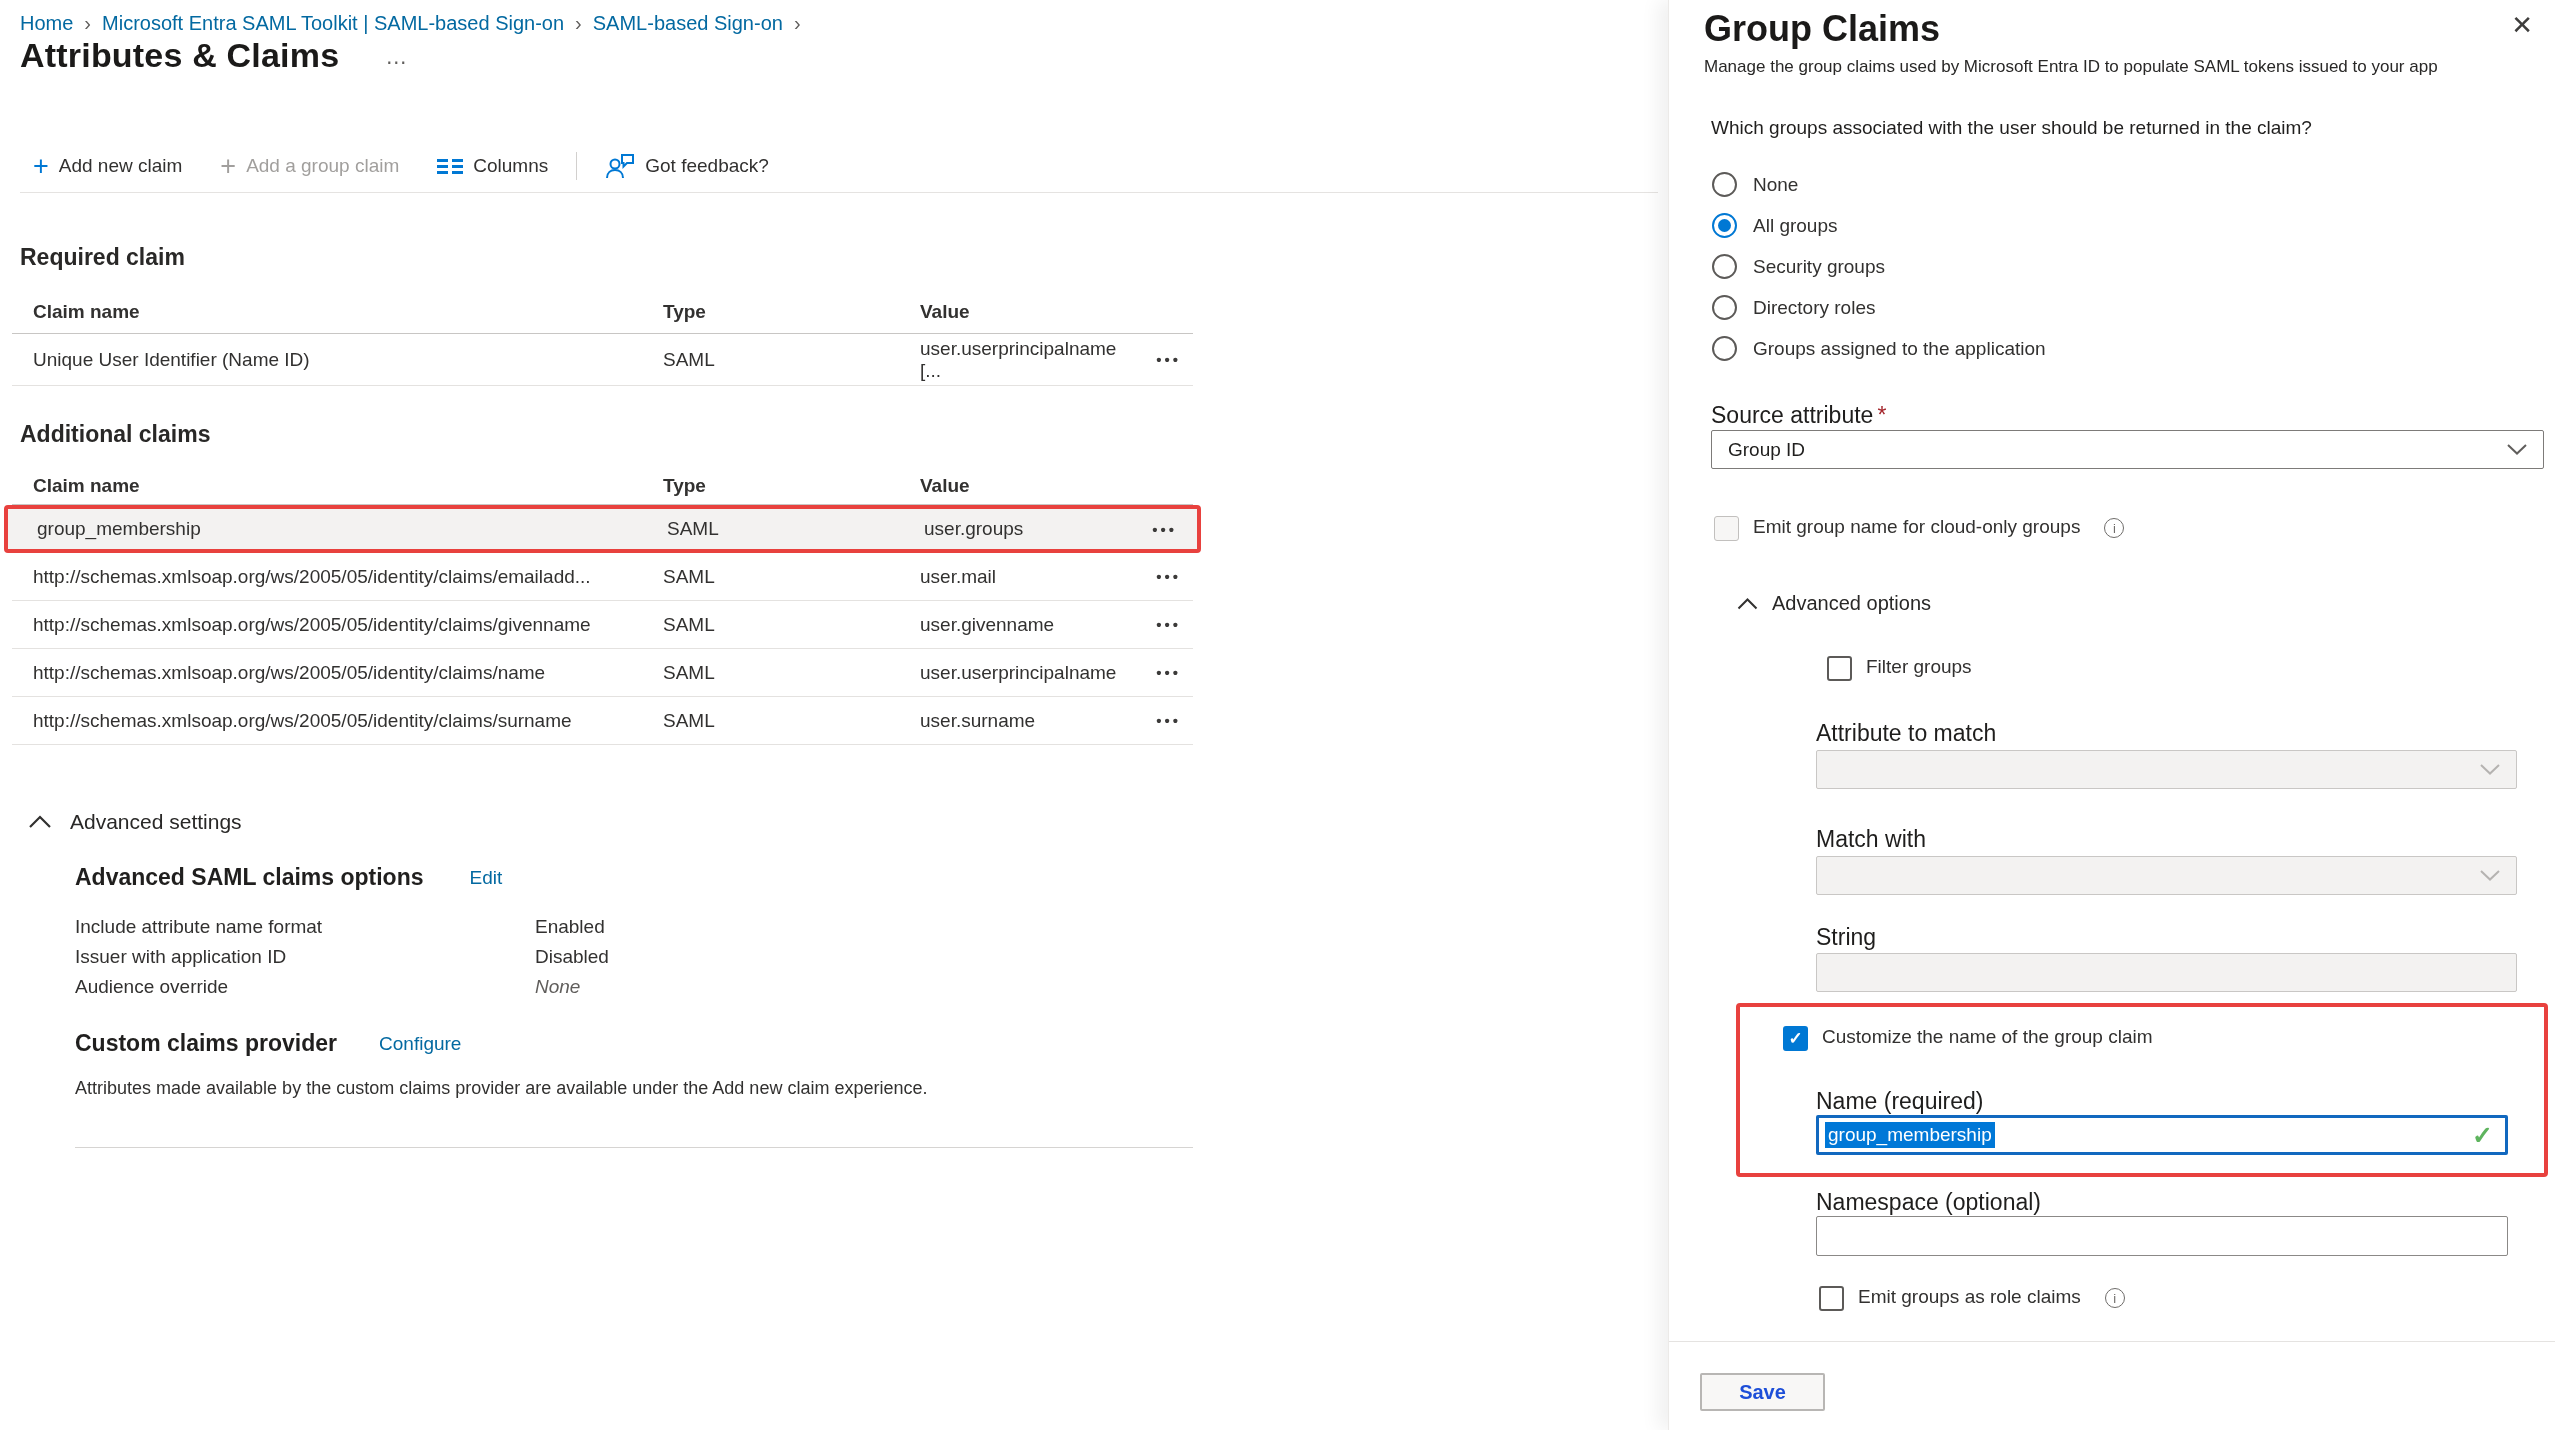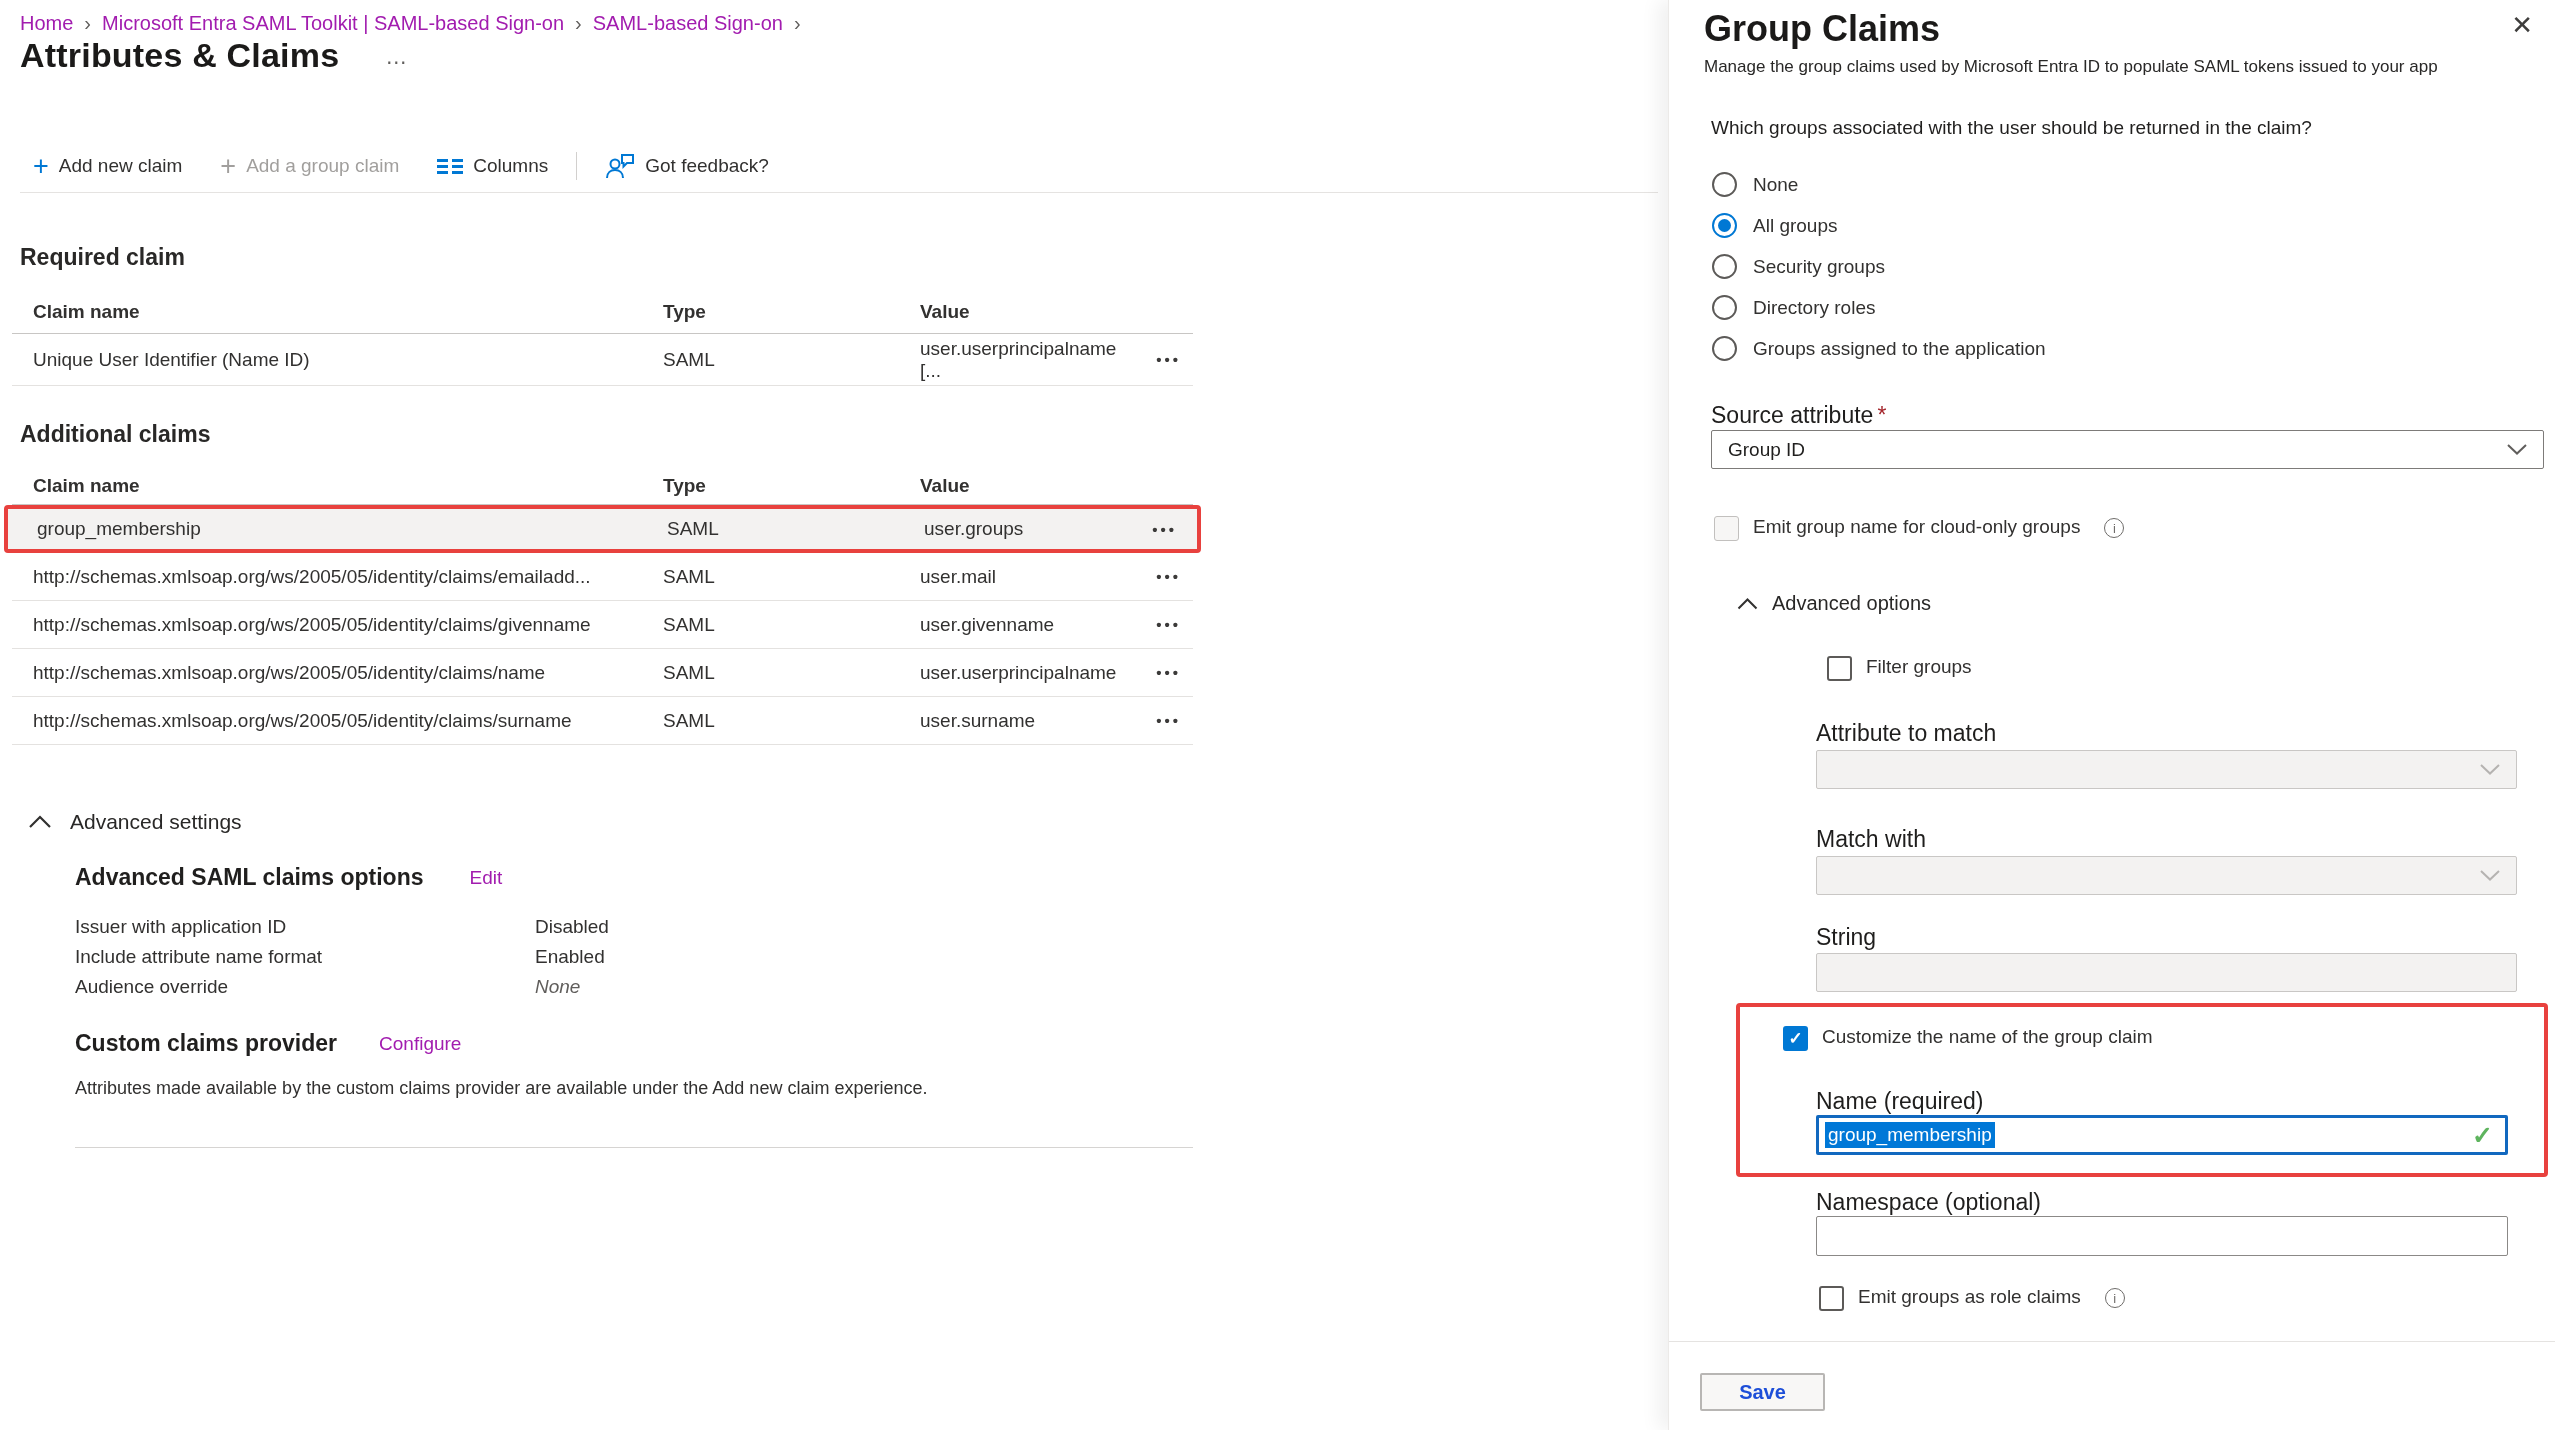--- a/index.html
+++ b/index.html
@@ -1,19 +1,19 @@
 <!DOCTYPE html>
 <html><head>
 <meta charset="utf-8">
 <style>
   * { margin:0; padding:0; box-sizing:border-box; }
   html,body { width:2555px; height:1430px; background:#fff; overflow:hidden;
     font-family:"Liberation Sans", sans-serif; color:#323130; }
   .abs { position:absolute; }
-  a, .link { color:#a21caf; text-decoration:none; cursor:pointer; }
+  a, .link { color:#0369a1; text-decoration:none; cursor:pointer; }
 
   
   #main { position:absolute; left:0; top:0; width:1668px; height:1430px; background:#fff; }
 
   .breadcrumb { left:20px; top:12px; display:flex; align-items:center; gap:11px; font-size:20px; }
   .bc-sep { color:#605e5c; font-size:20px; }
 
   .titlebar { left:20px; top:36px; display:flex; align-items:flex-end; gap:46px; }
   .page-title { font-size:34px; font-weight:700; color:#1b1a19; letter-spacing:.2px; }
   .title-more { color:#605e5c; font-size:22px; letter-spacing:2px; padding-bottom:5px; cursor:pointer; }
@@ -220,26 +220,26 @@
     <span class="lbl">Advanced settings</span>
   </div>
 
   <div class="abs" style="left:75px; top:864px; display:flex; align-items:flex-end; gap:46px;">
     <span class="sub-h">Advanced SAML claims options</span>
     <a class="link-sm" style="padding-bottom:2px;">Edit</a>
   </div>
 
   <div class="abs props" style="left:75px; top:912px;">
     <div class="prow">
+      <span class="plabel">Include attribute name format</span>
+      <span>Enabled</span>
+    </div>
+    <div class="prow">
       <span class="plabel">Issuer with application ID</span>
       <span>Disabled</span>
-    </div>
-    <div class="prow">
-      <span class="plabel">Include attribute name format</span>
-      <span>Enabled</span>
     </div>
     <div class="prow">
       <span class="plabel">Audience override</span>
       <span class="val-italic">None</span>
     </div>
   </div>
 
   <div class="abs" style="left:75px; top:1030px; display:flex; align-items:flex-end; gap:42px;">
     <span class="sub-h">Custom claims provider</span>
     <a class="link-sm" style="padding-bottom:2px;">Configure</a>

